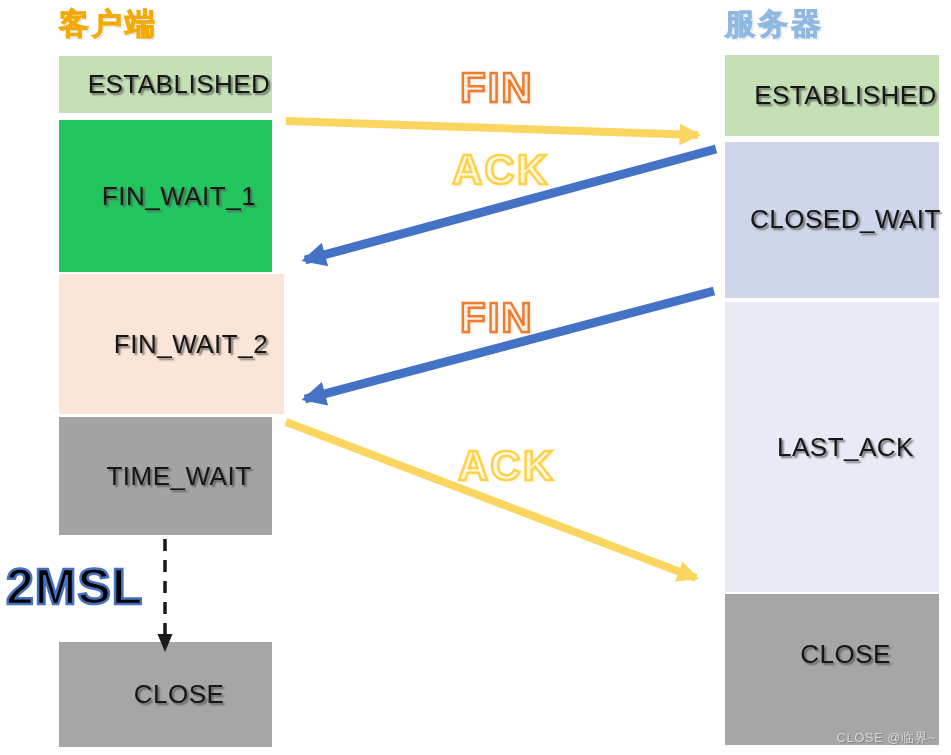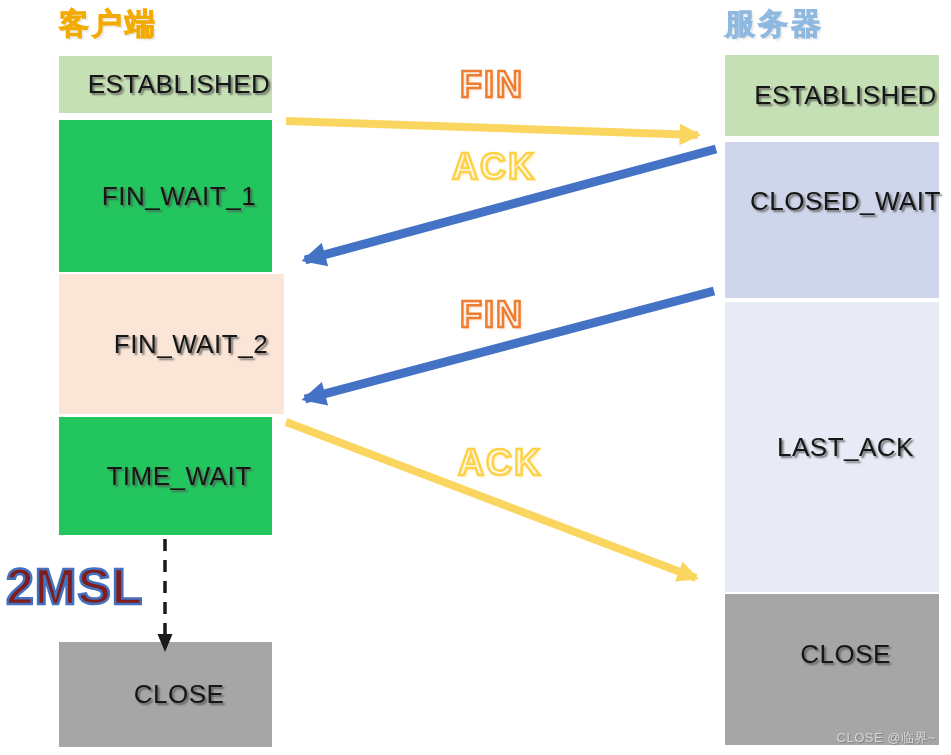--- a/index.html
+++ b/index.html
@@ -17,35 +17,35 @@
   .box{position:absolute;display:flex;align-items:center;justify-content:center;}
   .box span{font-size:26px;color:#161616;letter-spacing:.5px;
     text-shadow:2px 2px 2px rgba(82,82,82,.8);margin-left:27px;}
   .est-l{left:59px;top:56px;width:213px;height:57px;}
   .fw1  {left:59px;top:120px;width:213px;height:152px;}
   .fw2  {left:59px;top:274px;width:213px;height:140px;padding-left:12px;}
   .tw   {left:59px;top:417px;width:213px;height:118px;}
   .cl-l {left:59px;top:642px;width:213px;height:105px;}
   .est-r{left:725px;top:55px;width:214px;height:81px;}
   .cw   {left:725px;top:142px;width:214px;height:156px;align-items:flex-start;}
-  .cw span{padding-top:44px;}
+  .cw span{padding-top:62px;}
   .la   {left:725px;top:302px;width:214px;height:290px;}
   .cl-r {left:725px;top:594px;width:214px;height:151px;align-items:flex-start;}
   .cl-r span{padding-top:45px;}
   
-  .msg{position:absolute;font-weight:bold;font-size:36px;line-height:1;letter-spacing:2px;}
+  .msg{position:absolute;font-weight:bold;font-size:42px;line-height:1;letter-spacing:2px;}
   .msg-fin{color:#FCEFE3;-webkit-text-stroke:2.5px #ED7D31;text-shadow:2px 2px 3px rgba(237,125,49,.30);}
   .msg-ack{color:#FFFAE6;-webkit-text-stroke:2.5px #FFD148;text-shadow:2px 2px 3px rgba(255,194,0,.28);}
   .m1{left:460px;top:67px;}
   .m2{left:452px;top:149px;}
   .m3{left:460px;top:297px;}
   .m4{left:458px;top:445px;}
   
   .msl{position:absolute;left:6px;top:562px;font-size:50px;font-weight:bold;line-height:1;
-    color:#7f1d1d;-webkit-text-stroke:2.5px #4470BE;letter-spacing:1px;
+    color:#000000;-webkit-text-stroke:2.5px #4470BE;letter-spacing:1px;
     text-shadow:1px 1px 0 rgba(255,255,255,.8);}
   
   .arrows{position:absolute;left:0;top:0;width:951px;height:755px;pointer-events:none;}
   
   .watermark{position:absolute;right:15px;top:729px;font-size:13px;color:#D7D7DC;
     letter-spacing:.5px;text-shadow:1px 1px 1px rgba(90,90,90,.5);}
 </style>
 </head>
 <body>
 
@@ -56,21 +56,21 @@
 
   <div class="box est-l" style="background: rgb(197, 224, 180);">
     <span>ESTABLISHED</span>
   </div>
   <div class="box fw1" style="background: #22c55e; justify-content: center;">
     <span>FIN_WAIT_1</span>
   </div>
   <div class="box fw2" style="background: rgb(251, 229, 214);">
     <span>FIN_WAIT_2</span>
   </div>
-  <div class="box tw" style="background: #22c55e;">
+  <div class="box tw" style="background: #a3a3a3;">
     <span>TIME_WAIT</span>
   </div>
   <div class="box cl-l" style="background: rgb(166, 166, 166);">
     <span>CLOSE</span>
   </div>
 
   <div class="box est-r" style="background: rgb(197, 224, 180);">
     <span>ESTABLISHED</span>
   </div>
   <div class="box cw" style="background: rgb(207, 213, 234);">

